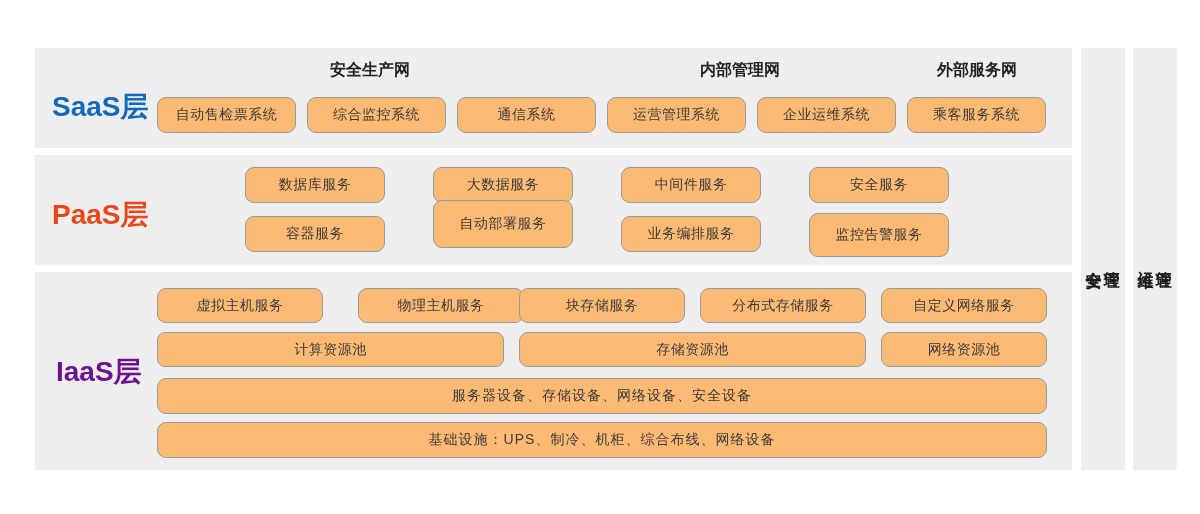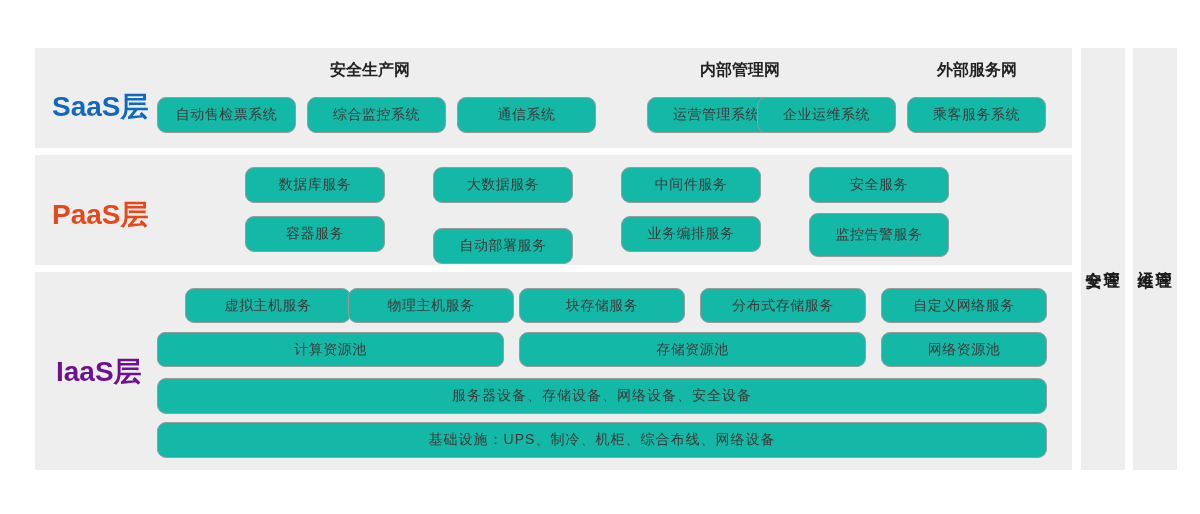--- a/index.html
+++ b/index.html
@@ -49,21 +49,21 @@
     font-weight: bold;
     color: #222222;
     white-space: nowrap;
     transform: translateX(-50%);
   }
 
   
   .box {
     position: absolute;
     box-sizing: border-box;
-    background: #14b8a6;
+    background: #fdba74;
     border: 1px solid #9a9a9a;
     border-radius: 9px;
     display: flex;
     align-items: center;
     justify-content: center;
     font-size: 14px;
     color: #3a3a3a;
     white-space: nowrap;
     letter-spacing: 0.5px;
   }
@@ -106,44 +106,44 @@
 
   <div class="layer-title" id="title-saas">SaaS层</div>
 
   <div class="net-label" style="left:370px;">安全生产网</div>
   <div class="net-label" style="left:740px;">内部管理网</div>
   <div class="net-label" style="left:977px;">外部服务网</div>
 
   <div class="box" style="left:157px; top:97px; width:139px; height:36px;">自动售检票系统</div>
   <div class="box" style="left:307px; top:97px; width:139px; height:36px;text-align:right;">综合监控系统</div>
   <div class="box" style="left:457px; top:97px; width:139px; height:36px;">通信系统</div>
-  <div class="box" style="left:607px; top:97px; width:139px; height:36px;margin-left:40px;">运营管理系统</div>
+  <div class="box" style="left:607px; top:97px; width:139px; height:36px;">运营管理系统</div>
   <div class="box" style="left:757px; top:97px; width:139px; height:36px;">企业运维系统</div>
   <div class="box" style="left:907px; top:97px; width:139px; height:36px;">乘客服务系统</div>
 
   <div class="band" id="band-paas"></div>
 
   <div class="layer-title" id="title-paas">PaaS层</div>
 
   <div class="box" style="left:245px; top:167px; width:140px; height:36px;text-align:center;">数据库服务</div>
   <div class="box" style="left:433px; top:167px; width:140px; height:36px;">大数据服务</div>
   <div class="box" style="left:621px; top:167px; width:140px; height:36px;">中间件服务</div>
   <div class="box" style="left:809px; top:167px; width:140px; height:36px;">安全服务</div>
 
   <div class="box" style="left:245px; top:216px; width:140px; height:36px;">容器服务</div>
-  <div class="box" style="left:433px; top:228px; width:140px; height:36px;">自动部署服务</div>
+  <div class="box" style="left:433px; top:200px; width:140px; height:48px;">自动部署服务</div>
   <div class="box" style="left:621px; top:216px; width:140px; height:36px;">业务编排服务</div>
   <div class="box" style="left:809px; top:213px; width:140px; height:44px;">监控告警服务</div>
 
   <div class="band" id="band-iaas"></div>
 
   <div class="layer-title" id="title-iaas">IaaS层</div>
 
-  <div class="box" style="left:157px; top:288px; width:166px; height:35px;margin-left:28px;">虚拟主机服务</div>
-  <div class="box" style="left:348px; top:288px; width:166px; height:35px;">物理主机服务</div>
+  <div class="box" style="left:157px; top:288px; width:166px; height:35px;">虚拟主机服务</div>
+  <div class="box" style="left:358px; top:288px; width:166px; height:35px;">物理主机服务</div>
   <div class="box" style="left:519px; top:288px; width:166px; height:35px;">块存储服务</div>
   <div class="box" style="left:700px; top:288px; width:166px; height:35px;">分布式存储服务</div>
   <div class="box" style="left:881px; top:288px; width:166px; height:35px;">自定义网络服务</div>
 
   <div class="box" style="left:157px; top:332px; width:347px; height:35px;border-radius:8px;">计算资源池</div>
   <div class="box" style="left:519px; top:332px; width:347px; height:35px;">存储资源池</div>
   <div class="box wide" style="left:157px; top:378px; width:890px; height:36px;">服务器设备、存储设备、网络设备、安全设备</div>
 
   <div class="box" style="left:881px; top:332px; width:166px; height:35px;">网络资源池</div>
   <div class="box wide" style="left:157px; top:422px; width:890px; height:36px;">基础设施：UPS、制冷、机柜、综合布线、网络设备</div>

